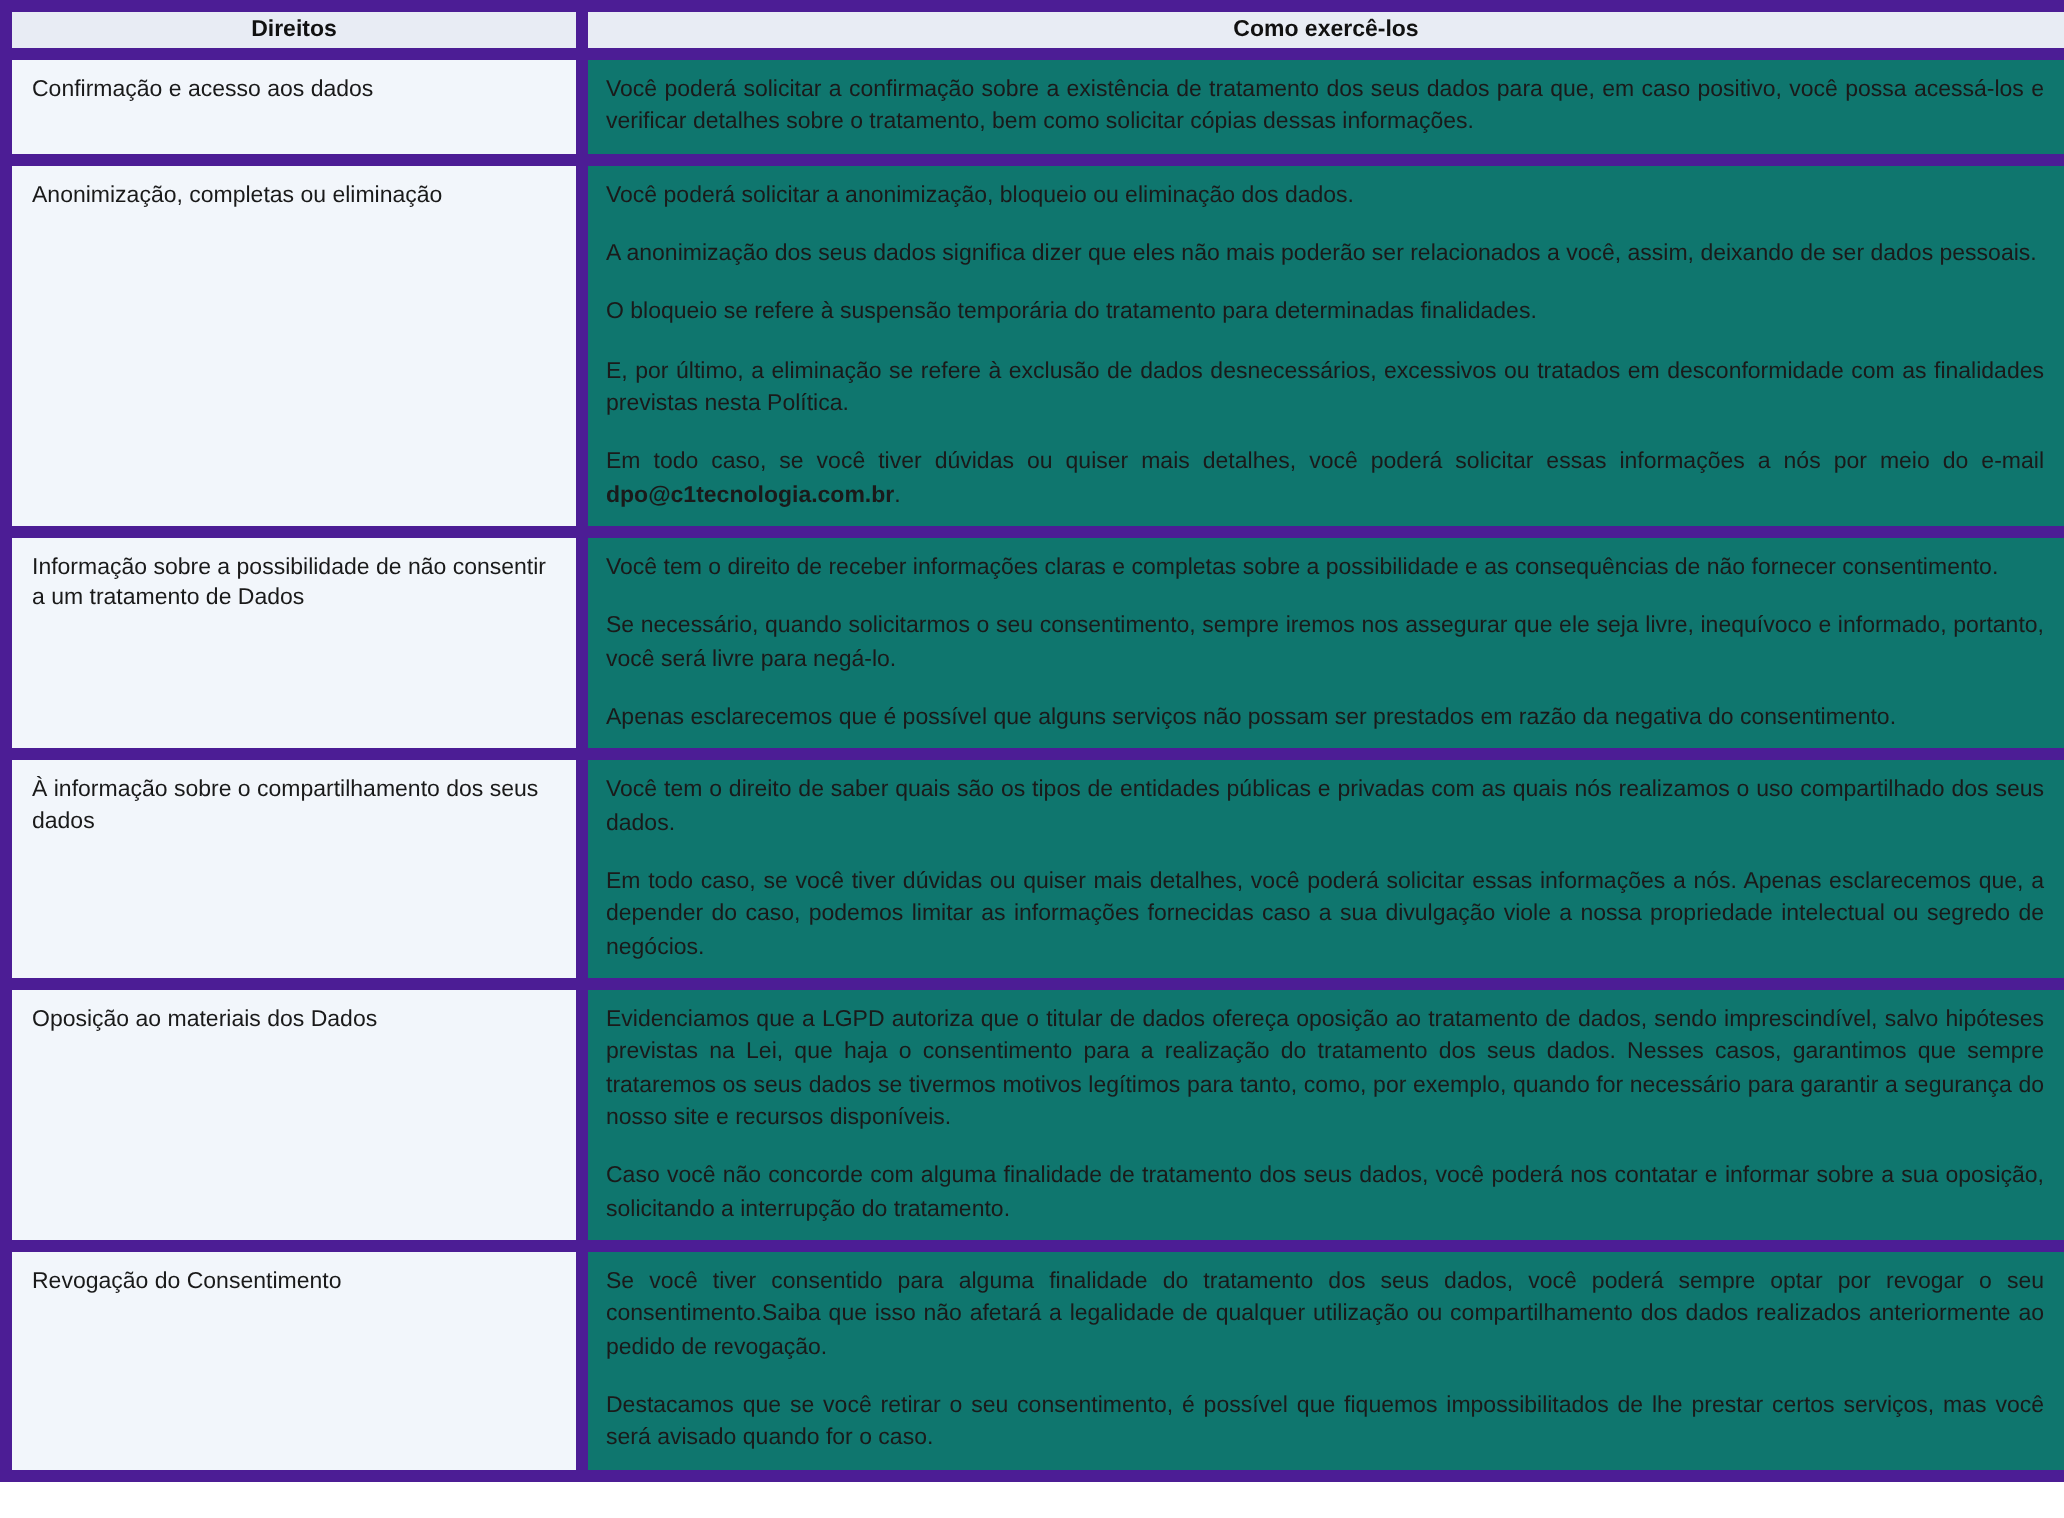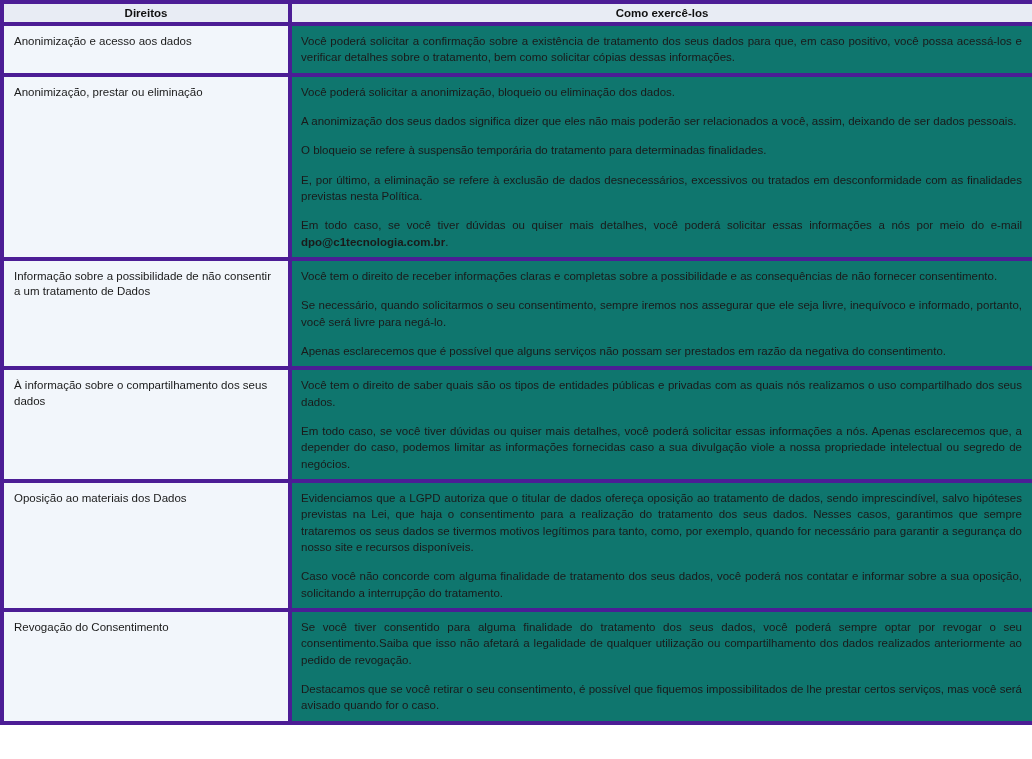--- a/index.html
+++ b/index.html
@@ -14,21 +14,21 @@
     font-size: 11.5px;
     color: #1a1a1a;
   }
   table.rights-table {
     width: 1032px;
     border-collapse: collapse;
     table-layout: fixed;
   }
   table.rights-table th,
   table.rights-table td {
-    border: 4px solid #4c1d95;
+    border: 6px solid #4c1d95;
     vertical-align: top;
   }
   table.rights-table thead th {
     background: #e8ecf4;
     text-align: center;
     font-weight: bold;
     font-size: 11.5px;
     padding: 3px 4px;
     color: #111111;
     vertical-align: middle;
@@ -71,29 +71,29 @@
   </colgroup>
   <thead>
     <tr>
       <th>Direitos</th>
       <th>Como exercê-los</th>
     </tr>
   </thead>
   <tbody>
 
     <tr>
-      <td class="right-cell align-middle">Anonimização e acesso aos dados</td>
+      <td class="right-cell align-middle">Confirmação e acesso aos dados</td>
       <td class="how-cell align-top">
         <p>Você poderá solicitar a confirmação sobre a existência de tratamento dos seus dados para que, em caso positivo, você possa acessá-los e verificar detalhes sobre o tratamento, bem como solicitar cópias dessas informações.</p>
       </td>
     </tr>
 
 
     <tr>
-      <td class="right-cell align-middle">Anonimização, prestar ou eliminação</td>
+      <td class="right-cell align-middle">Anonimização, completas ou eliminação</td>
       <td class="how-cell align-top">
         <p>Você poderá solicitar a anonimização, bloqueio ou eliminação dos dados.</p>
         <p>A anonimização dos seus dados significa dizer que eles não mais poderão ser relacionados a você, assim, deixando de ser dados pessoais.</p>
         <p>O bloqueio se refere à suspensão temporária do tratamento para determinadas finalidades.</p>
         <p>E, por último, a eliminação se refere à exclusão de dados desnecessários, excessivos ou tratados em desconformidade com as finalidades previstas nesta Política.</p>
         <p><span>Em todo caso, se você tiver dúvidas ou quiser mais detalhes, você poderá solicitar essas informações a nós por meio do e-mail </span><span class="email-bold">dpo@c1tecnologia.com.br</span><span>.</span></p>
       </td>
     </tr>
 
     <tr>

